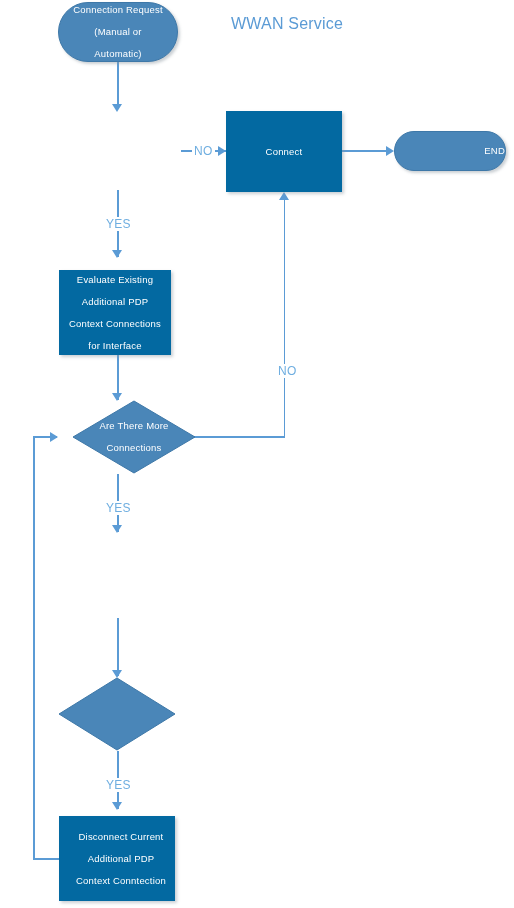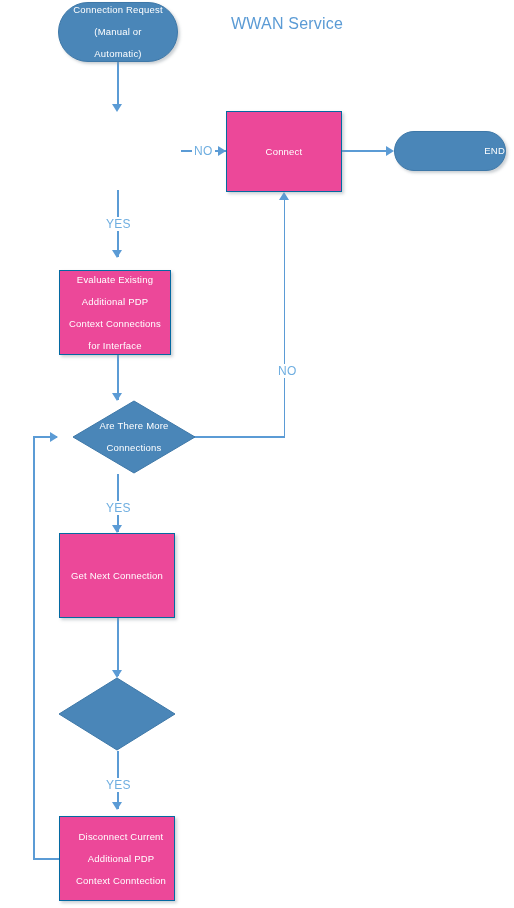--- a/index.html
+++ b/index.html
@@ -40,21 +40,21 @@
   
   .terminator {
     background: #4A86B8;
     border: 1px solid #3E78A8;
     border-radius: 30px;
     box-shadow: 2px 2px 3px rgba(140,150,160,0.45);
   }
 
   
   .process {
-    background: #ec4899;
+    background: #0369a1;
     border: 1px solid #0369a1;
     box-shadow: 2px 2px 3px rgba(140,150,160,0.45);
   }
 
   
   .decision {
     background: transparent;
     box-shadow: none;
     border: none;
   }
@@ -177,23 +177,20 @@
 
   <div class="line h" style="left:179px; top:436px; width:106px;"></div>
   <div class="line v" style="left:283.5px; top:200px; height:237px;"></div>
   <div class="arrow up" style="left:279px; top:192px;"></div>
   <div class="edge-label" style="left:276px; top:364px;">NO</div>
 
   <div class="line v" style="left:117px; top:474px; height:58px;"></div>
   <div class="arrow down" style="left:112px; top:525px;"></div>
   <div class="edge-label" style="left:104px; top:501px;">YES</div>
 
-  <div class="node process" style="left:59px; top:533px; width:116px; height:85px;">
-    <span class="node-label">Get Next Connection</span>
-  </div>
 
   <div class="line v" style="left:117px; top:618px; height:58px;"></div>
   <div class="arrow down" style="left:112px; top:670px;"></div>
 
   <div class="node decision" style="left:58px; top:677px; width:118px; height:74px;">
     <svg class="diamond-shape" viewBox="0 0 118 74" preserveAspectRatio="none">
       <polygon points="59,1 117,37 59,73 1,37" fill="#4A86B8" stroke="#3E78A8" stroke-width="1"></polygon>
     </svg>
   </div>
 

